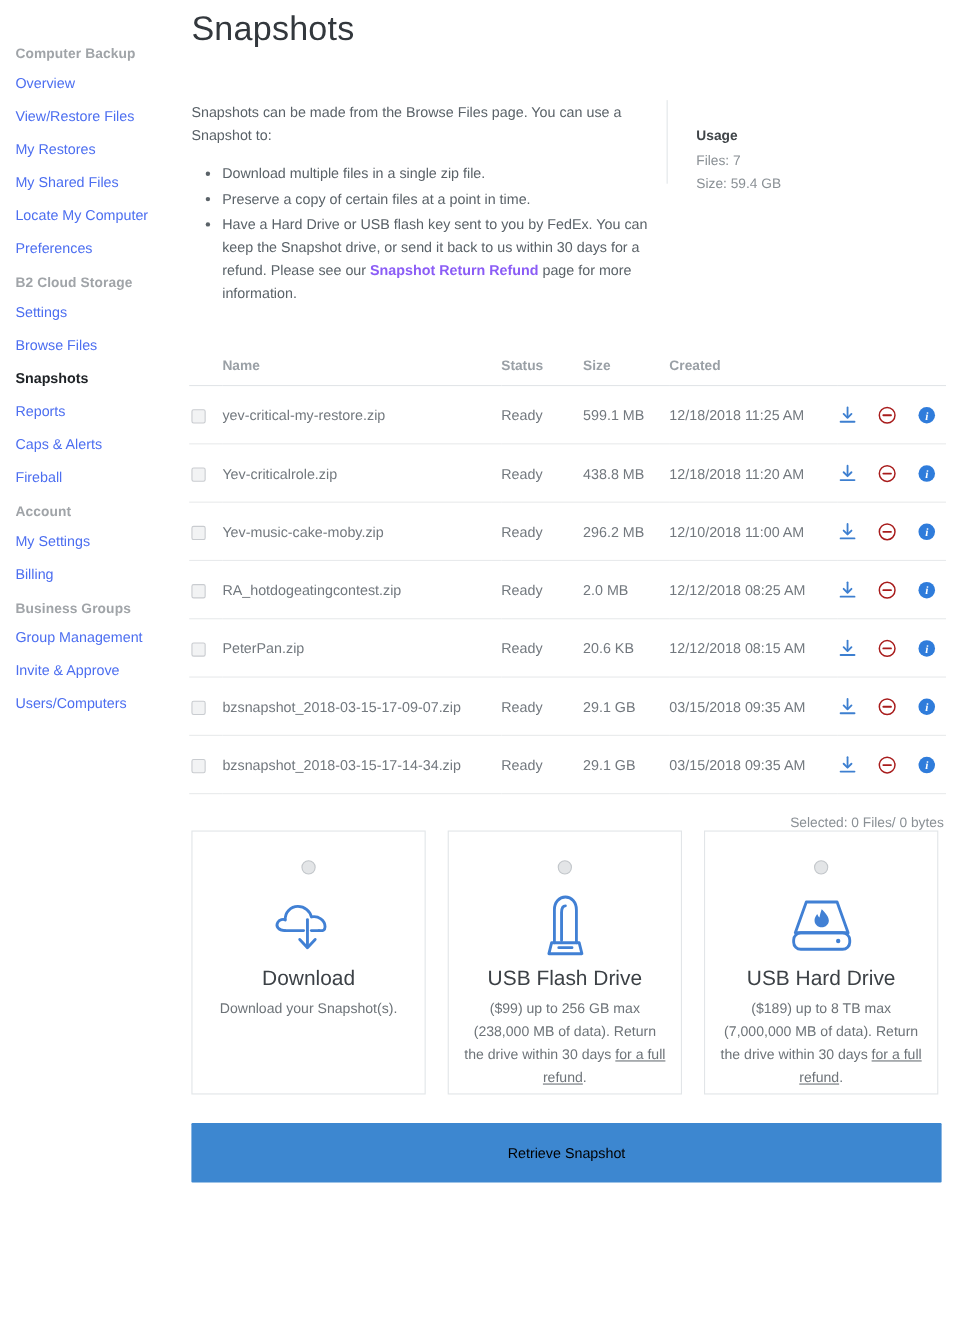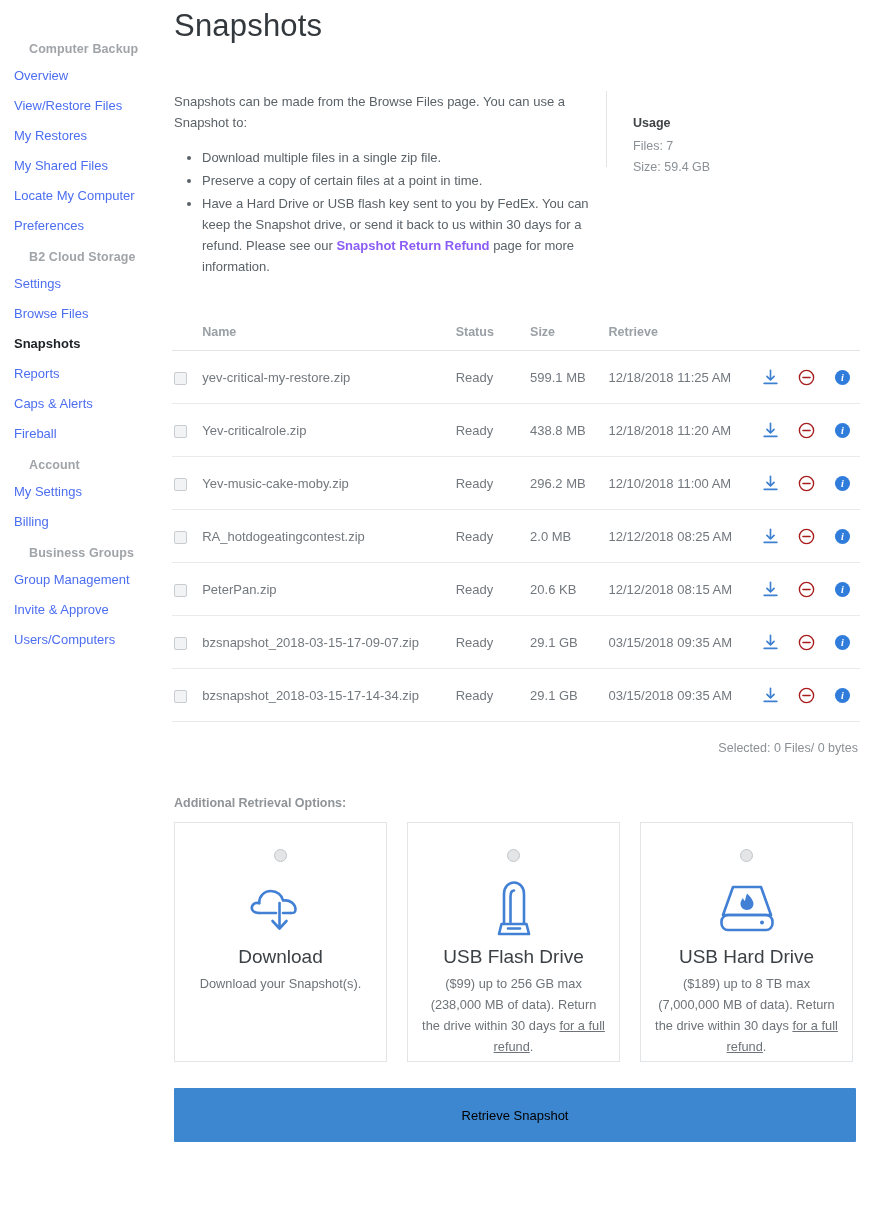--- a/index.html
+++ b/index.html
@@ -24,21 +24,20 @@
     width: 172px;
     padding: 42px 0 0 14px;
   }
   .side-group { margin-bottom: 18px; }
   .side-heading {
     font-size: 12.5px;
     font-weight: bold;
     color: #a0a4a8;
     letter-spacing: .1px;
     margin-bottom: 13px;
-    margin-left: 15px;
   }
   .side-link {
     display: block;
     font-size: 13px;
     color: #4c6ef0;
     text-decoration: none;
     line-height: 1;
     margin-bottom: 17px;
     cursor: pointer;
   }
@@ -277,21 +276,21 @@
     </div>
   </div>
 
   <table class="snap-table">
     <thead>
       <tr>
         <th class="col-chk"></th>
         <th class="col-name">Name</th>
         <th class="col-status">Status</th>
         <th class="col-size">Size</th>
-        <th class="col-created">Retrieve</th>
+        <th class="col-created">Created</th>
         <th class="col-act"></th>
       </tr>
     </thead>
     <tbody id="table-body">
         <tr>
           <td class="col-chk"><span class="chk"></span></td>
           <td class="col-name cell-name">yev-critical-my-restore.zip</td>
           <td class="col-status">Ready</td>
           <td class="col-size">599.1 MB</td>
           <td class="col-created">12/18/2018 11:25 AM</td>
@@ -497,21 +496,20 @@
                 </svg>
               </span>
             </div>
           </td>
         </tr>
       </tbody>
   </table>
 
   <div class="selected-line">Selected: 0 Files/ 0 bytes</div>
 
-  <div class="retrieval-label">Additional Retrieval Options:</div>
 
   <div class="cards" id="cards">
       <div class="card">
         <span class="radio"></span>
         <div class="card-icon">
           <svg width="72" height="60" viewBox="0 0 72 60" fill="none" stroke="#4180d4" stroke-width="2.6" stroke-linecap="round" stroke-linejoin="round">
             <path d="M14 34 C8 34 5.5 30 7.5 26.5 C9 23.8 12.5 23.4 14.4 24.3 C13.7 17.6 19.2 12 25.8 12 C32.1 12 37 16.4 38.1 21.6 C44.4 20.3 50.5 24.6 50.5 30.6 C50.5 34.6 47.6 34 45 34"></path>
             <path d="M14 34 H31"></path>
             <path d="M45 34 H38"></path>
             <path d="M34.5 24 V49"></path>

